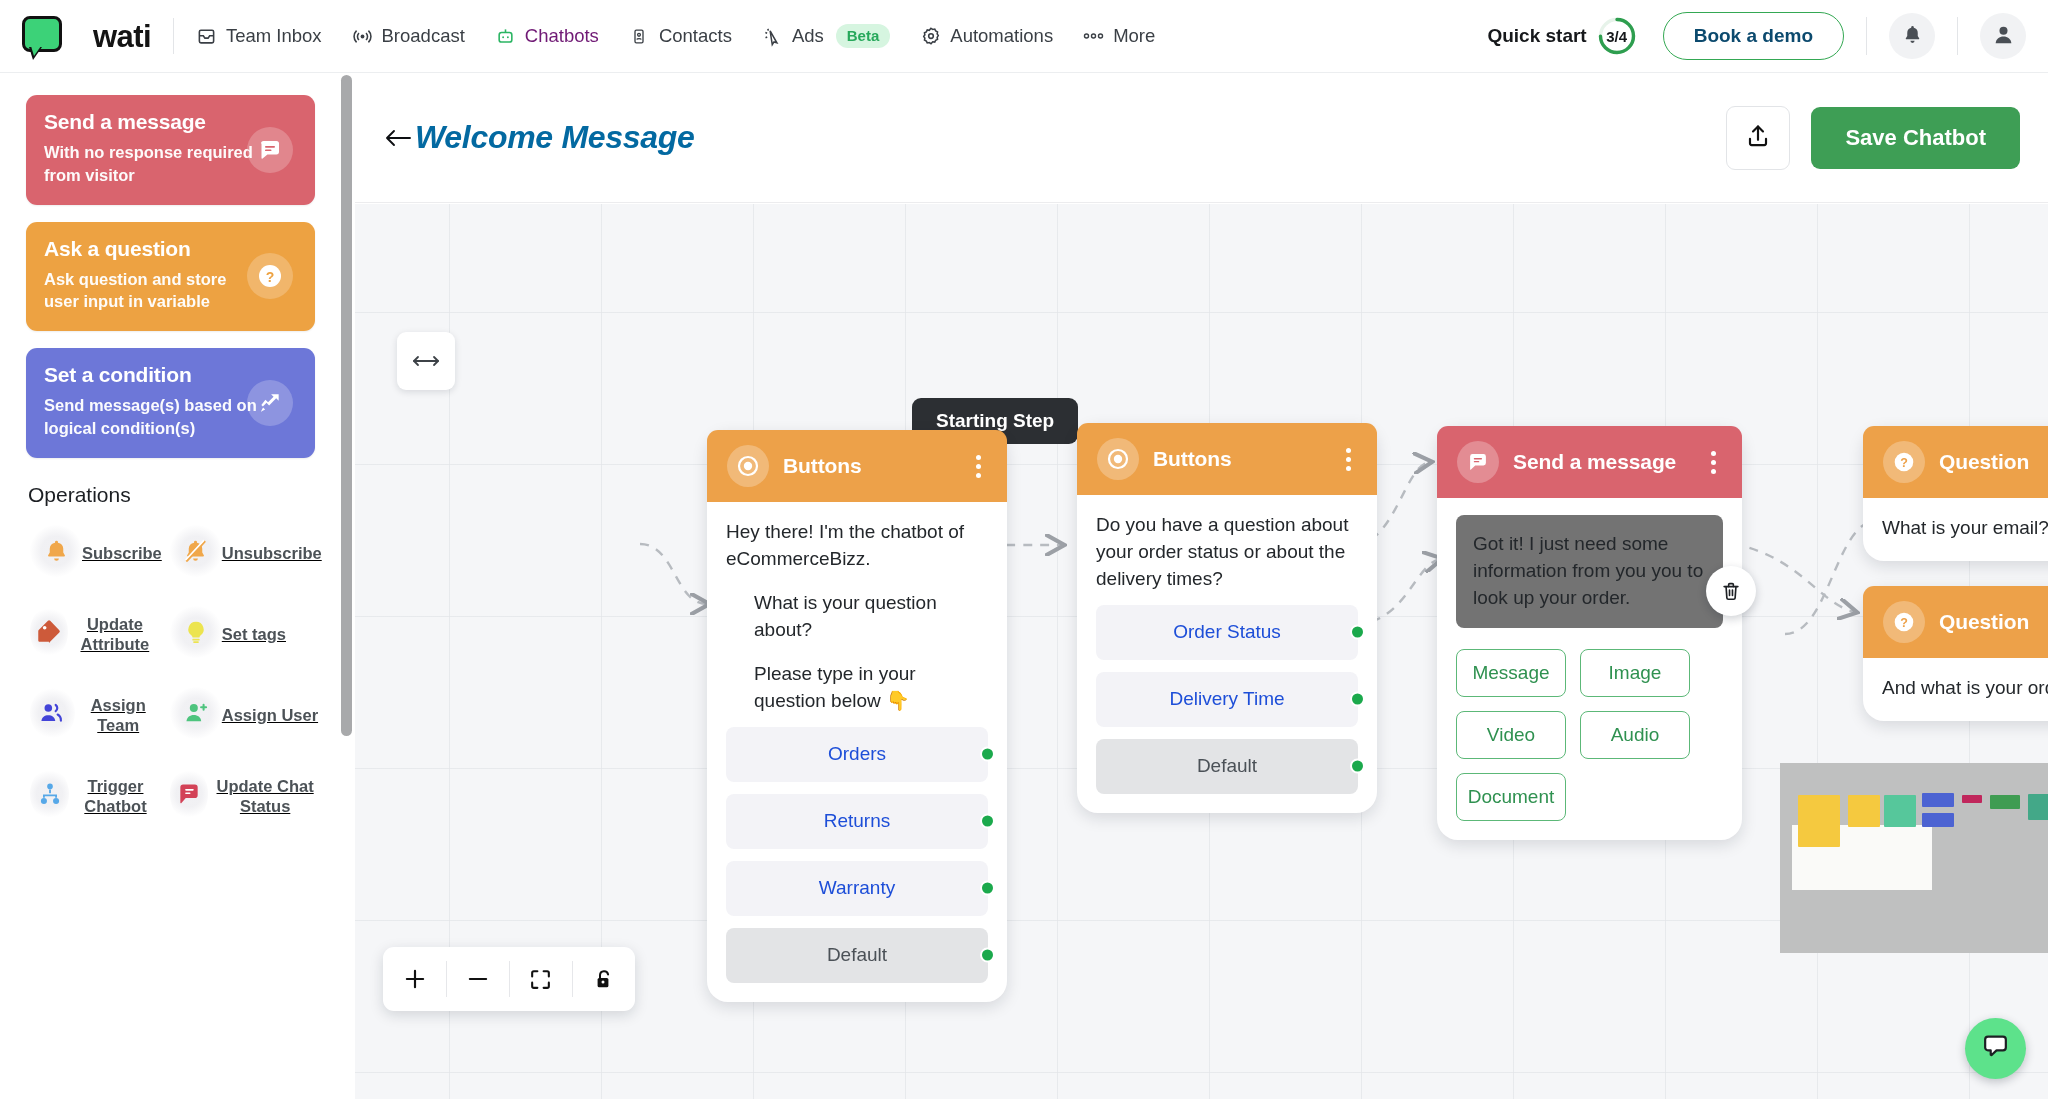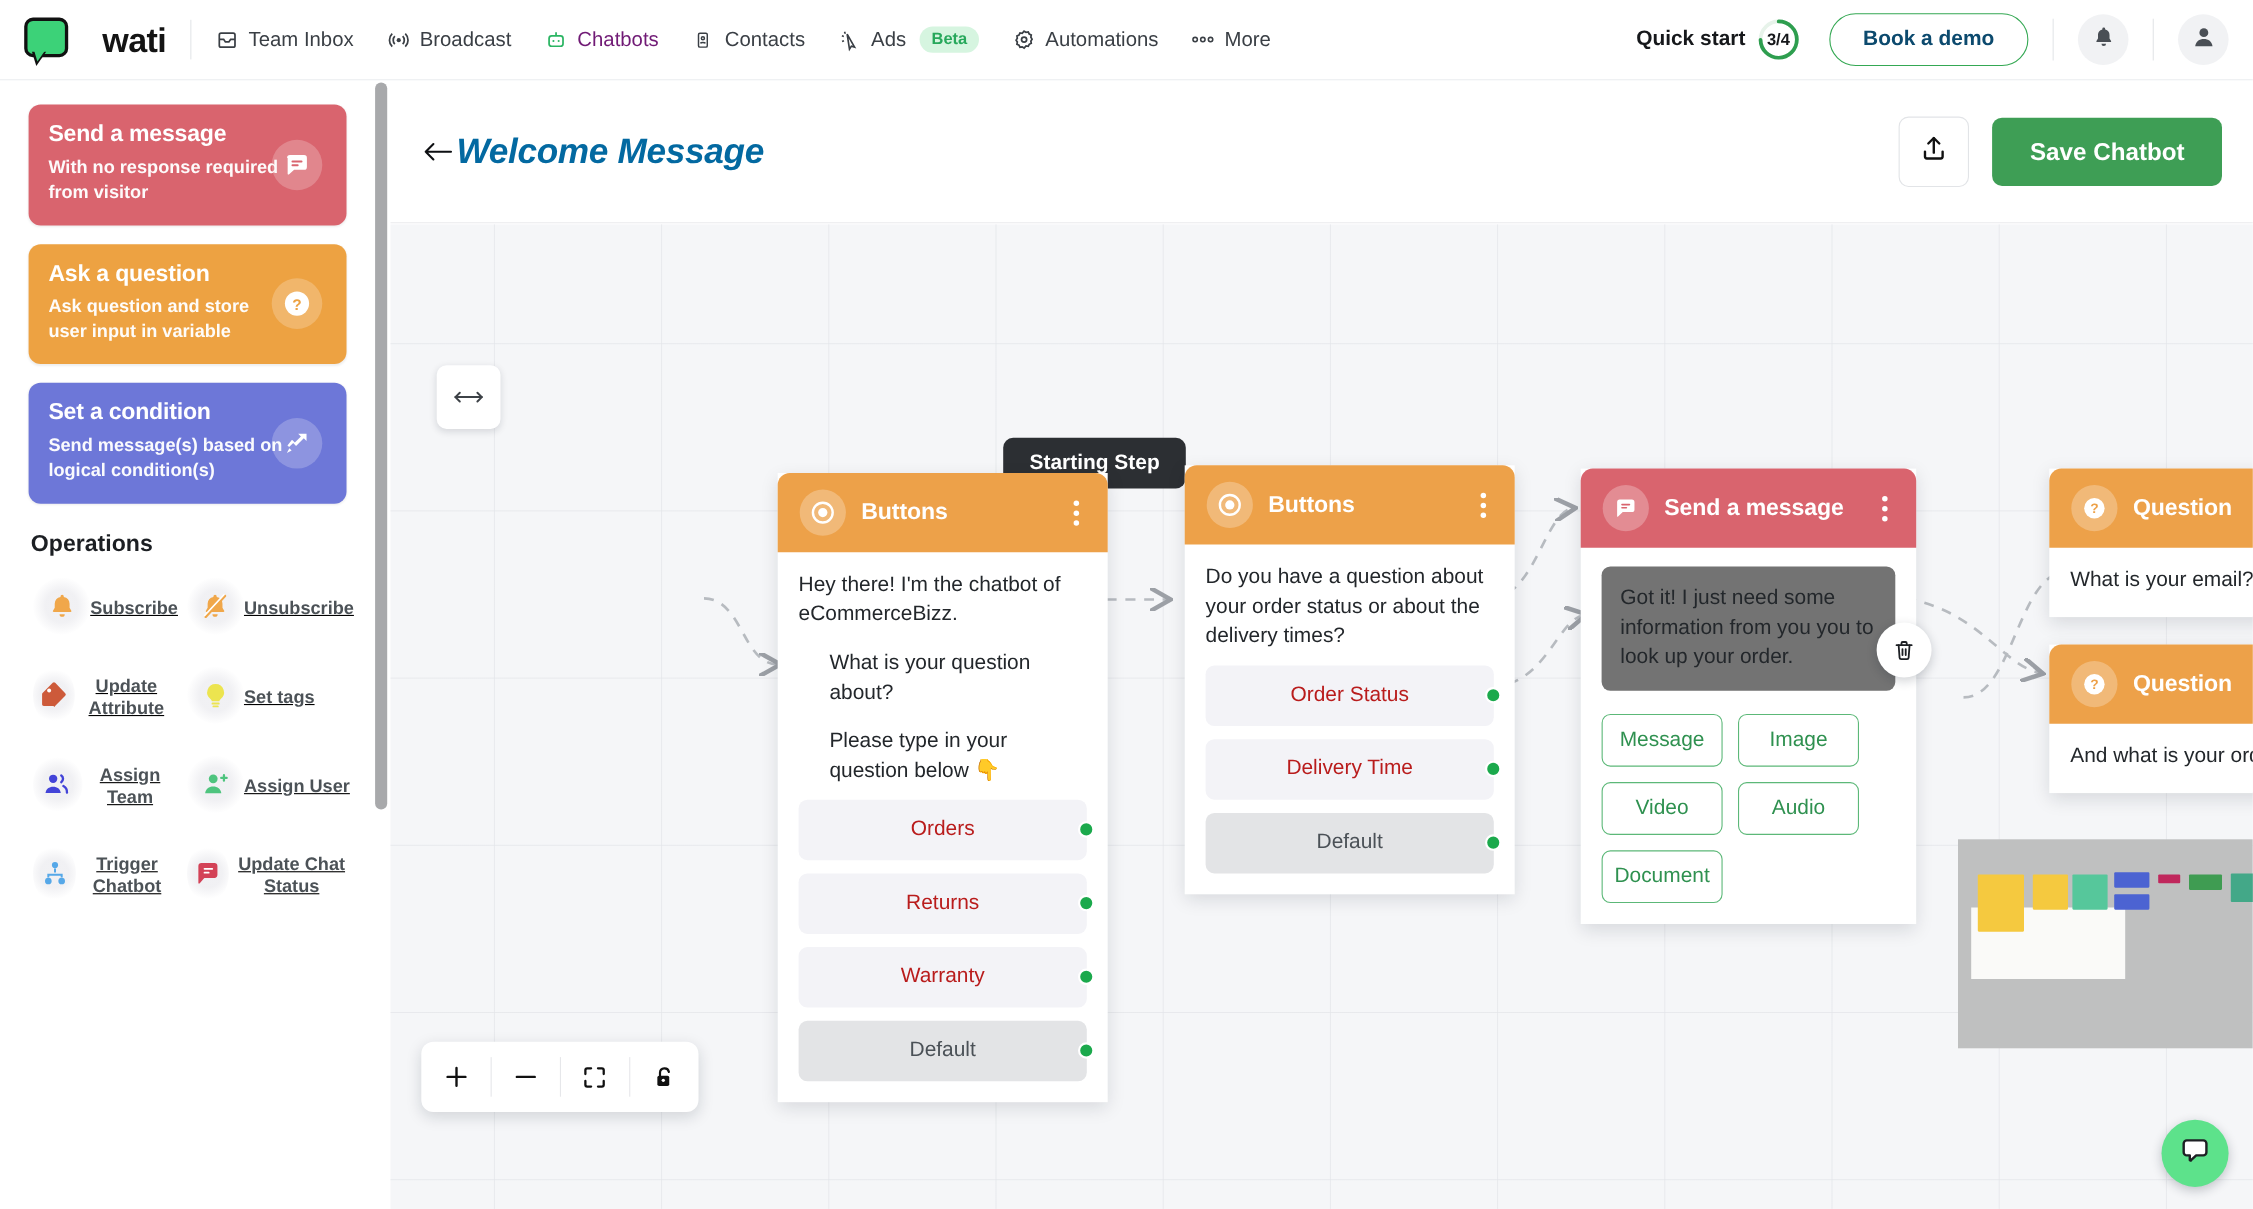--- a/index.html
+++ b/index.html
@@ -102,21 +102,21 @@
   .bc-icon {
     position: absolute; right: 22px; top: 50%; transform: translateY(-50%);
     width: 46px; height: 46px; border-radius: 50%;
     background: rgba(255,255,255,.22);
     display: flex; align-items: center; justify-content: center;
   }
   .card-red { background: #d9646e; }
   .card-orange { background: #eda242; }
   .card-blue { background: #6d77d8; }
 
-  .ops-title { font-size: 21px; font-weight: 700; color: #1c1f23; margin: 25px 0 12px 2px; }
+  .ops-title { font-size: 21px; font-weight: 400; color: #1c1f23; margin: 25px 0 12px 2px; }
   .ops-grid { display: grid; grid-template-columns: 1fr 1fr; row-gap: 12px; }
   .op {
     display: flex; flex-direction: row; align-items: center;
     cursor: grab; padding: 6px 4px; text-decoration: underline;
   }
   .op-ic {
     width: 52px; height: 52px; border-radius: 50%;
     background: radial-gradient(circle, rgba(240,240,243,.95) 40%, rgba(255,255,255,0) 72%);
     display: flex; align-items: center; justify-content: center;
     margin-bottom: 5px;
@@ -187,21 +187,21 @@
   }
 
   .starting-chip {
     position: absolute; left: 557px; top: 194px;
     background: #2c2f33; color: #fff; border-radius: 9px;
     font-size: 19px; font-weight: 700; padding: 12px 24px; z-index: 4;
   }
 
   
   .node {
-    position: absolute; background: #fff; border-radius: 0;
+    position: absolute; background: #fff; border-radius: 21px;
     box-shadow: 0 5px 16px rgba(16,24,40,.13);
     overflow: visible; z-index: 6;
   }
   .node-head {
     display: flex; align-items: center; gap: 14px;
     border-radius: 11px 11px 0 0; padding: 15px 20px;
     color: #fff;
   }
   .nh-orange { background: #eda149; }
   .nh-red { background: #d9646e; }
@@ -215,21 +215,21 @@
     margin-left: auto; display: flex; flex-direction: column; gap: 4px;
     cursor: pointer; padding: 3px 6px;
   }
   .nh-dots i { width: 5px; height: 5px; border-radius: 50%; background: #fff; display: block; }
   .node-body { padding: 17px 19px 19px; }
   .node-text { font-size: 19px; color: #23272b; line-height: 1.42; }
   .node-text + .node-text { margin-top: 17px; margin-left: 28px; }
   .choice {
     position: relative; background: #f3f3f7; border-radius: 8px;
     height: 55px; display: flex; align-items: center; justify-content: center;
-    font-size: 19px; color: #b91c1c; margin-top: 12px;
+    font-size: 19px; color: #1d4ed8; margin-top: 12px;
   }
   .choice.dflt { background: #e3e4e6; color: #4b5157; }
   .choice .dot {
     position: absolute; right: -7px; top: 50%; transform: translateY(-50%);
     width: 15px; height: 15px; border-radius: 50%; background: #1ba94c;
     border: 2px solid #fff;
   }
   .msg-box {
     background: #737373; border-radius: 8px; padding: 16px 17px;
     font-size: 19px; color: #23272b; line-height: 1.42;

